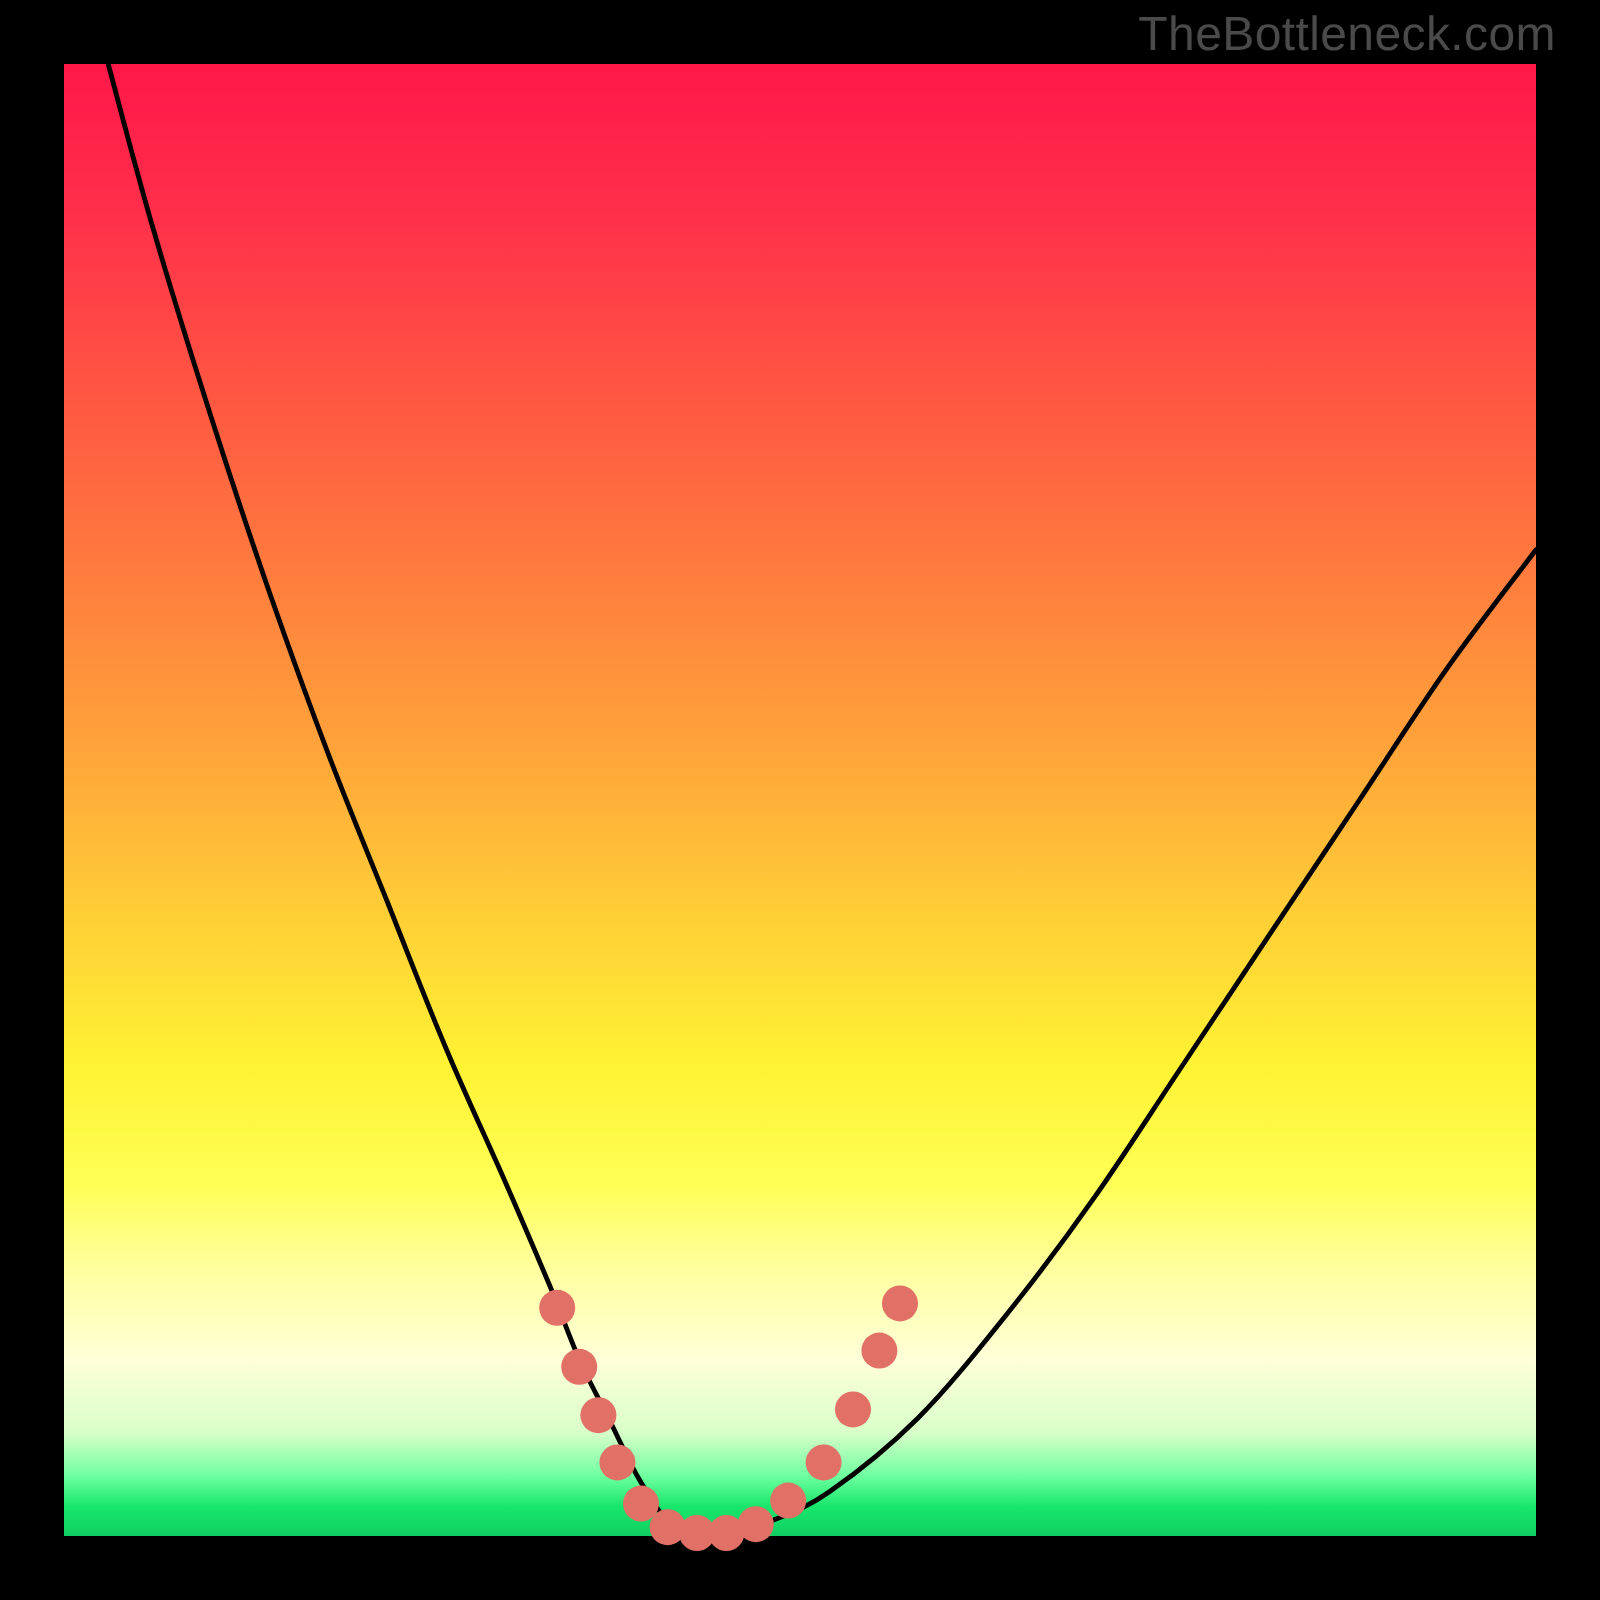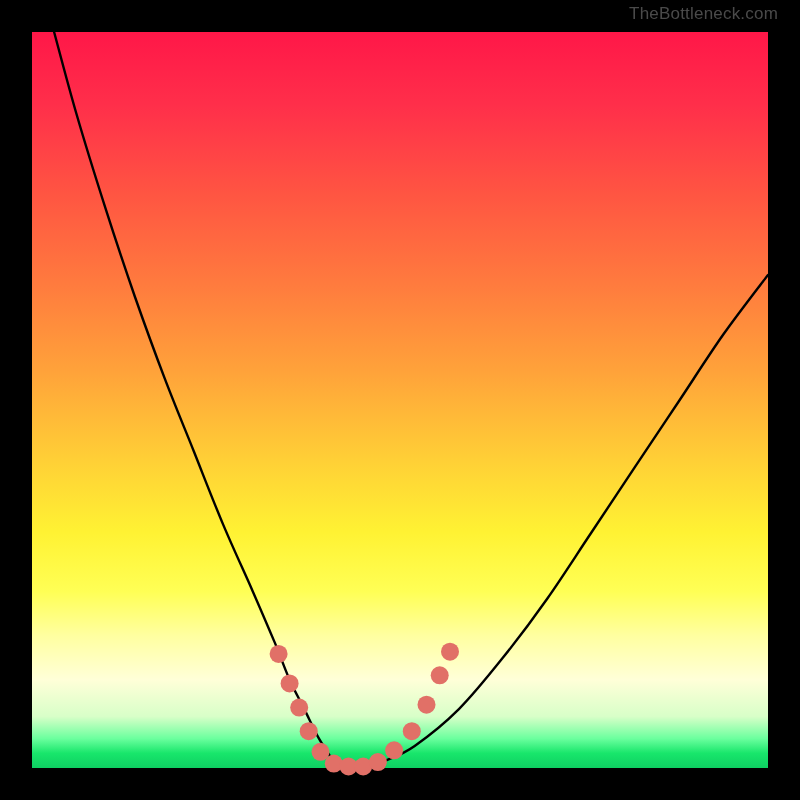--- a/index.html
+++ b/index.html
@@ -42,21 +42,21 @@
       #6bff9e 96%,
       #18e66b 98%,
       #0ecf62 100%
     );
   }
   .watermark {
     position: absolute;
     top: 4px;
     right: 22px;
     color: #4a4a4a;
-    font-size: 17px;
+    font-size: 24px;
     font-weight: 400;
     letter-spacing: 0.2px;
   }
   svg.curve-layer {
     position: absolute;
     top: 32px;
     left: 32px;
     width: 736px;
     height: 736px;
     overflow: visible;

